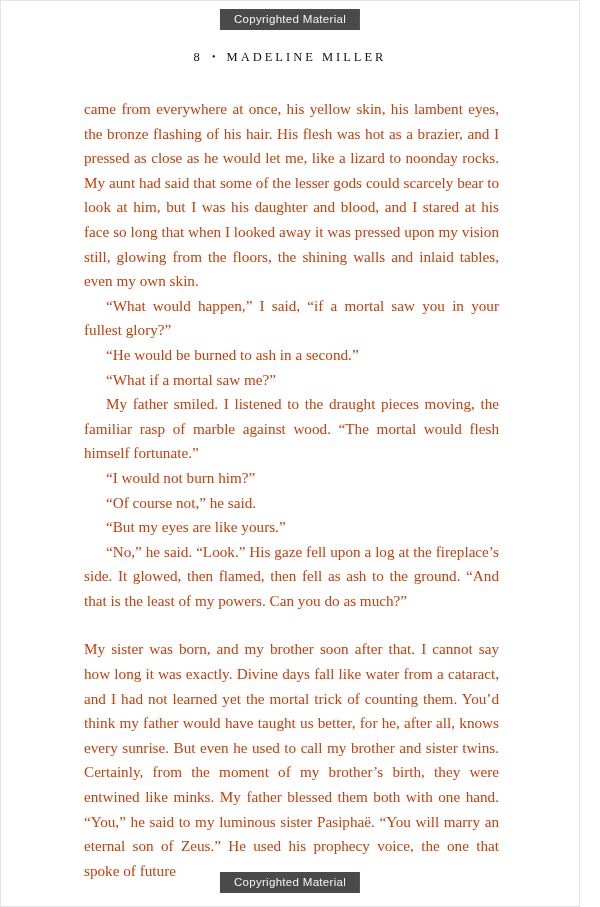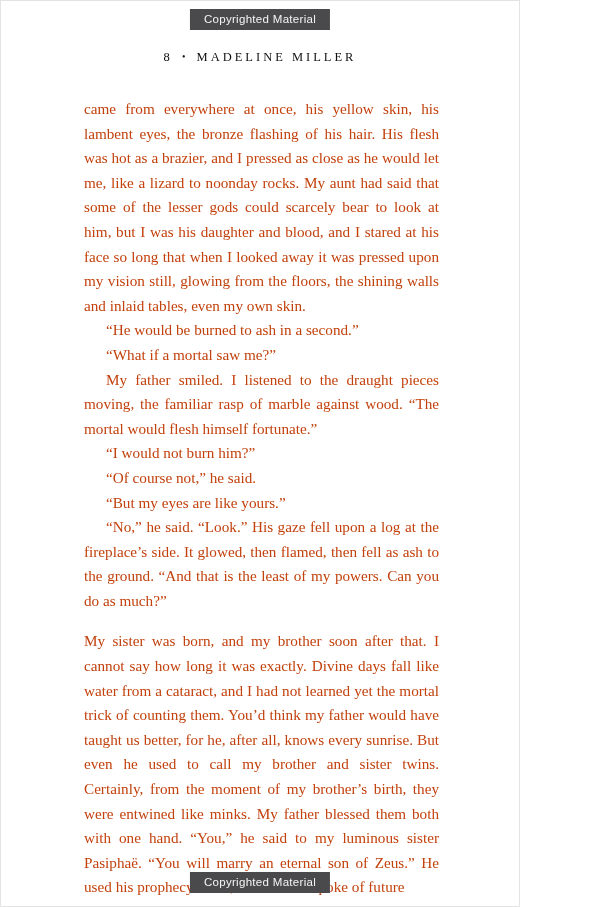--- a/index.html
+++ b/index.html
@@ -2,21 +2,21 @@
 <html><head>
 <meta charset="utf-8">
 <style>
   html, body {
     margin: 0;
     padding: 0;
     background: #ffffff;
   }
   .page {
     position: relative;
-    width: 520px;
+    width: 580px;
     height: 907px;
     background: #ffffff;
     border: 1px solid #e3e3e3;
     box-sizing: border-box;
     font-family: "Liberation Serif", serif;
     color: #1a1a1a;
     overflow: hidden;
   }
   .banner {
     position: absolute;
@@ -69,40 +69,41 @@
     color: #c2410c;
   }
   .body-text p {
     margin: 0;
     padding: 0;
   }
   .body-text p.indent {
     text-indent: 22px;
   }
   .body-text p.section-start {
-    margin-top: 16px;
+    margin-top: 24px;
   }
 </style>
 </head>
 <body>
 
 <div class="page">
 
   <div class="banner banner-top">
     <span>Copyrighted Material</span>
   </div>
 
   <div class="running-header">
     <span class="page-num">8</span>
     <span class="bullet">•</span>
     <span class="author">MADELINE MILLER</span>
   </div>
 
   <div class="body-text">
     <p class="noindent">came from everywhere at once, his yellow skin, his lambent eyes, the bronze flashing of his hair. His flesh was hot as a brazier, and I pressed as close as he would let me, like a lizard to noonday rocks. My aunt had said that some of the lesser gods could scarcely bear to look at him, but I was his daughter and blood, and I stared at his face so long that when I looked away it was pressed upon my vision still, glowing from the floors, the shining walls and inlaid tables, even my own skin.</p>
+    <p class="indent">“What would happen,” I said, “if a mortal saw you in your fullest glory?”</p>
     <p class="indent">“He would be burned to ash in a second.”</p>
     <p class="indent">“What if a mortal saw me?”</p>
     <p class="indent">My father smiled. I listened to the draught pieces moving, the familiar rasp of marble against wood. “The mortal would flesh himself fortunate.”</p>
     <p class="indent">“I would not burn him?”</p>
     <p class="indent">“Of course not,” he said.</p>
     <p class="indent">“But my eyes are like yours.”</p>
     <p class="indent">“No,” he said. “Look.” His gaze fell upon a log at the fireplace’s side. It glowed, then flamed, then fell as ash to the ground. “And that is the least of my powers. Can you do as much?”</p>
     <p class="noindent section-start">My sister was born, and my brother soon after that. I cannot say how long it was exactly. Divine days fall like water from a cataract, and I had not learned yet the mortal trick of counting them. You’d think my father would have taught us better, for he, after all, knows every sunrise. But even he used to call my brother and sister twins. Certainly, from the moment of my brother’s birth, they were entwined like minks. My father blessed them both with one hand. “You,” he said to my luminous sister Pasiphaë. “You will marry an eternal son of Zeus.” He used his prophecy voice, the one that spoke of future</p>
   </div>
 

